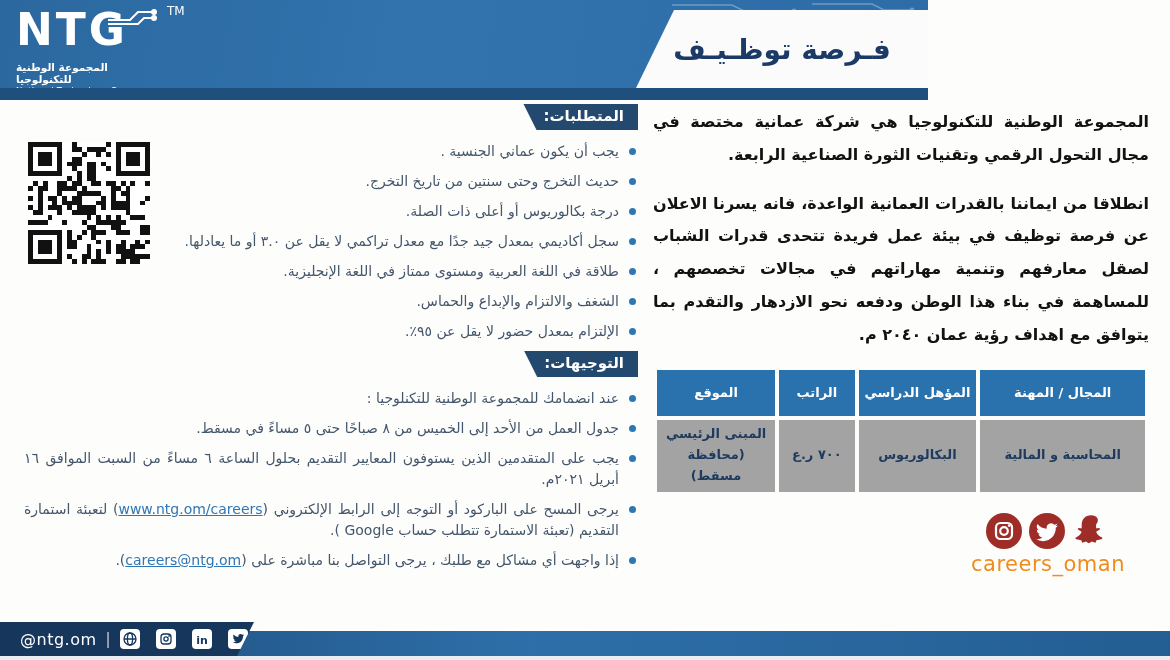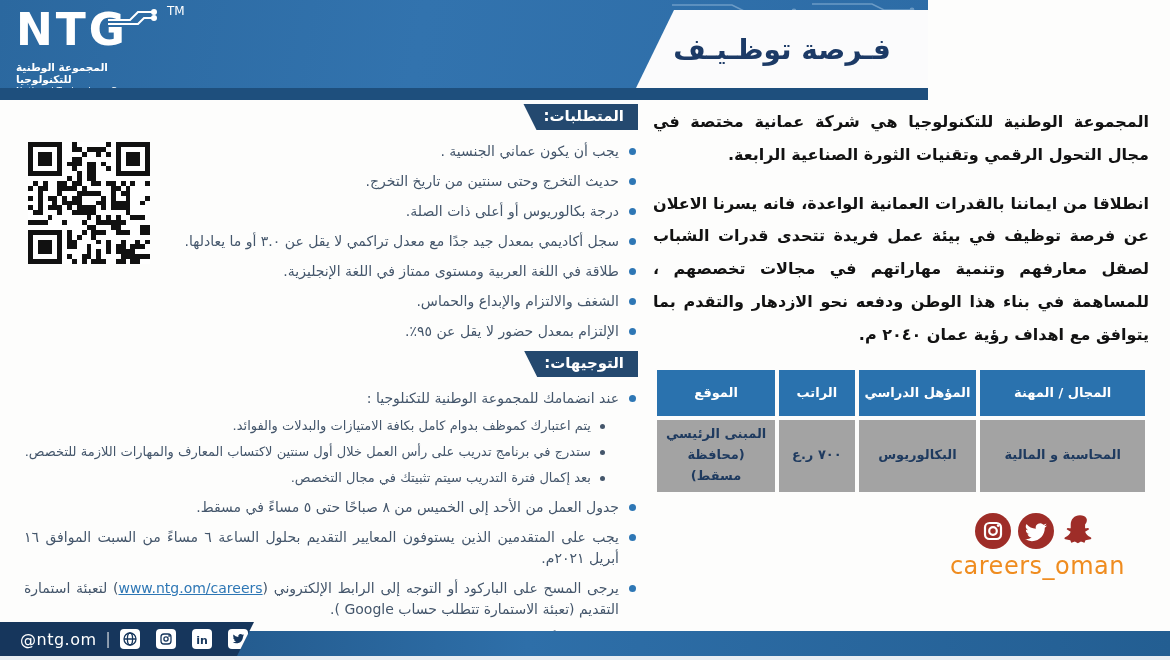--- a/index.html
+++ b/index.html
@@ -51,21 +51,21 @@
 
   .job-table { width:100%; border-collapse:separate; border-spacing:4px; margin-top:14px; direction:rtl; }
   .job-table th { background:#2a72ae; color:#fff; font-size:13px; font-weight:bold; height:46px;
                   text-align:center; vertical-align:middle; }
   .job-table td { background:#a3a3a3; color:#1e3a5f; font-weight:bold; font-size:13px; height:72px;
                   text-align:center; vertical-align:middle; padding:4px 6px; line-height:1.6; }
 
   .social { display:inline-flex; flex-direction:column; align-items:center; margin:16px 24px 0 0; }
   .social-icons { display:flex; direction:ltr; gap:5px; align-items:center; }
   .social-icons svg { cursor:pointer; }
-  .social-handle { margin-top:2px; font-size:24px; color:#ef8c1f; letter-spacing:.5px; }
+  .social-handle { margin-top:2px; font-size:21px; color:#ef8c1f; letter-spacing:.5px; }
 
   
   .footer-strip { position:absolute; left:0; right:0; bottom:4px; height:25px;
                   background:linear-gradient(90deg,#1c4c7a,#2e6fa9 45%,#235e92); }
   .footer-bottom { position:absolute; left:0; right:0; bottom:0; height:4px; background:#e9eef3; }
   .footer-plate { position:absolute; left:0; bottom:4px; width:254px; height:34px; background:#16365c;
                   clip-path:polygon(0 0,100% 0,calc(100% - 17px) 100%,0 100%);
                   display:flex; align-items:center; gap:9px; padding-left:20px; color:#fff; direction:ltr; }
   .f-handle { font-size:16px; letter-spacing:.5px; }
   .f-sep { opacity:.75; font-size:15px; }
@@ -337,25 +337,20 @@
       <li>الشغف والالتزام والإبداع والحماس.</li>
       <li>الإلتزام بمعدل حضور لا يقل عن ٩٥٪.</li>
     </ul>
 
     <div class="sec-header">
       <span>التوجيهات:</span>
     </div>
     <ul class="blist">
       <li>
         <span>عند انضمامك للمجموعة الوطنية للتكنلوجيا :</span>
-        <ul class="sub">
-          <li>يتم اعتبارك كموظف بدوام كامل بكافة الامتيازات والبدلات والفوائد.</li>
-          <li>ستدرج في برنامج تدريب على رأس العمل خلال أول سنتين لاكتساب المعارف والمهارات اللازمة للتخصص.</li>
-          <li>بعد إكمال فترة التدريب سيتم تثبيتك في مجال التخصص.</li>
-        </ul>
       </li>
       <li>جدول العمل من الأحد إلى الخميس من ٨ صباحًا حتى ٥ مساءً في مسقط.</li>
       <li>يجب على المتقدمين الذين يستوفون المعايير التقديم بحلول الساعة ٦ مساءً من السبت الموافق ١٦ أبريل ٢٠٢١م.</li>
       <li>
         <span>يرجى المسح على الباركود أو التوجه إلى الرابط الإلكتروني (</span><a class="link">www.ntg.om/careers</a><span>) لتعبئة استمارة التقديم (تعبئة الاستمارة تتطلب حساب Google ).</span>
       </li>
       <li>
         <span>إذا واجهت أي مشاكل مع طلبك ، يرجى التواصل بنا مباشرة على (</span><a class="link">careers@ntg.om</a><span>).</span>
       </li>
     </ul>

